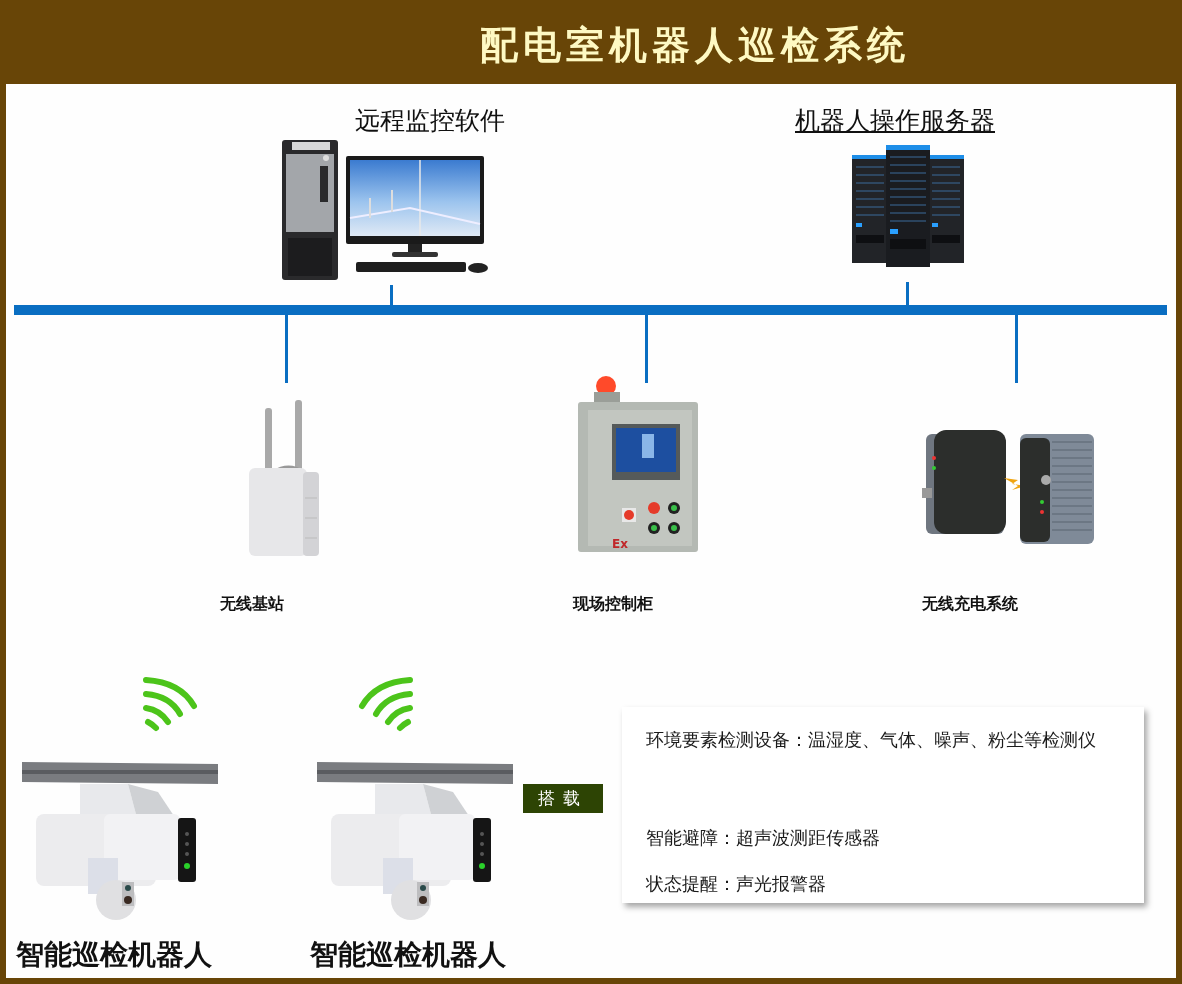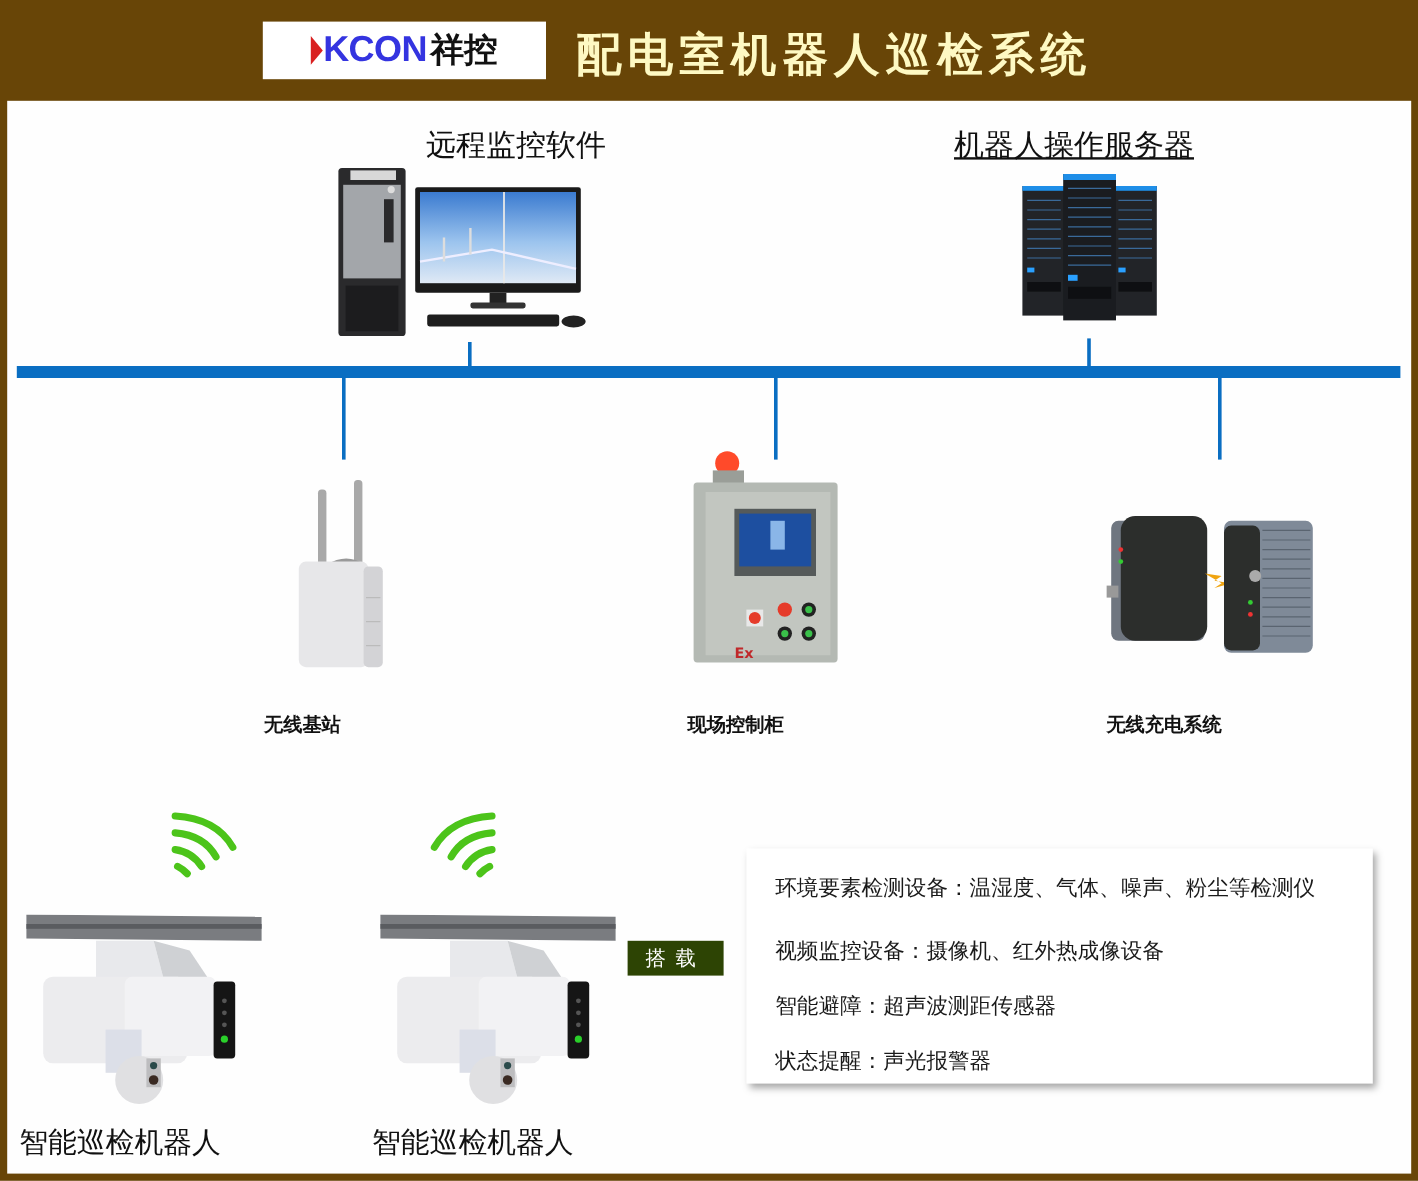--- a/index.html
+++ b/index.html
@@ -7,37 +7,32 @@
   .header{position:absolute;left:0;top:0;width:1182px;height:84px;background:#684507;}
   .logo{position:absolute;left:219px;top:18px;width:236px;height:48px;background:#fff;display:flex;align-items:center;justify-content:center;}
   .logo .mark{width:0;height:0;border-top:12px solid transparent;border-bottom:12px solid transparent;border-left:10px solid #d92020;margin-right:0px;}
   .logo .brand{font-family:"Liberation Sans",sans-serif;font-weight:bold;font-size:30px;color:#3434e0;letter-spacing:-0.5px;}
   .logo .cn{font-weight:bold;font-size:28px;color:#111;margin-left:3px;}
   .title{position:absolute;left:480px;top:20px;font-size:38px;font-weight:bold;color:#fef9c3;letter-spacing:5px;}
   .canvas{position:absolute;left:6px;top:84px;width:1170px;height:894px;background:#fefefe;}
   .label{position:absolute;color:#111;white-space:nowrap;}
   .l-top{font-size:25px;}
   .l-mid{font-size:16px;font-weight:bold;}
-  .l-bot{font-size:24px;font-weight:normal;}
+  .l-bot{font-size:28px;font-weight:bold;}
   .bus{position:absolute;left:14px;top:305px;width:1153px;height:10px;background:#0a6ec2;}
   .vline{position:absolute;width:3px;background:#0a6ec2;}
   .icon{position:absolute;}
   .load-badge{position:absolute;left:523px;top:784px;width:80px;height:29px;background:#2d4404;color:#fff;font-size:17px;display:flex;align-items:center;justify-content:center;letter-spacing:8px;}
   .panel{position:absolute;left:622px;top:707px;width:522px;height:196px;background:#ffffff;box-shadow:3px 4px 6px rgba(0,0,0,0.35);}
   .panel .row{position:absolute;left:24px;font-size:18px;color:#1a1a1a;white-space:nowrap;}
 </style>
 </head>
 <body>
 
 <div class="header">
-  <div class="logo">
-    <span class="mark"></span>
-    <span class="brand">KCON</span>
-    <span class="cn">祥控</span>
-  </div>
   <div class="title">配电室机器人巡检系统</div>
 </div>
 
 <div class="canvas"></div>
 
 <div class="label l-top" style="left:315px;top:104px;margin-left:40px;">远程监控软件</div>
 <div class="label l-top" style="left:795px;top:104px;text-decoration:underline;">机器人操作服务器</div>
 
 <svg class="icon" style="left:280px;top:138px;" width="220" height="145">
 
@@ -234,16 +229,15 @@
   <circle cx="110" cy="138" r="4" fill="#3a2a22"></circle>
 </svg>
 
 <div class="label l-bot" style="left:16px;top:936px;">智能巡检机器人</div>
 <div class="label l-bot" style="left:310px;top:936px;">智能巡检机器人</div>
 
 <div class="load-badge">搭载</div>
 
 <div class="panel">
   <div class="row" style="top:21px;">环境要素检测设备：温湿度、气体、噪声、粉尘等检测仪</div>
-  <div class="row" style="top:73px;">视频监控设备：摄像机、红外热成像设备</div>
   <div class="row" style="top:119px;">智能避障：超声波测距传感器</div>
   <div class="row" style="top:165px;">状态提醒：声光报警器</div>
 </div>
 
 </body></html>

